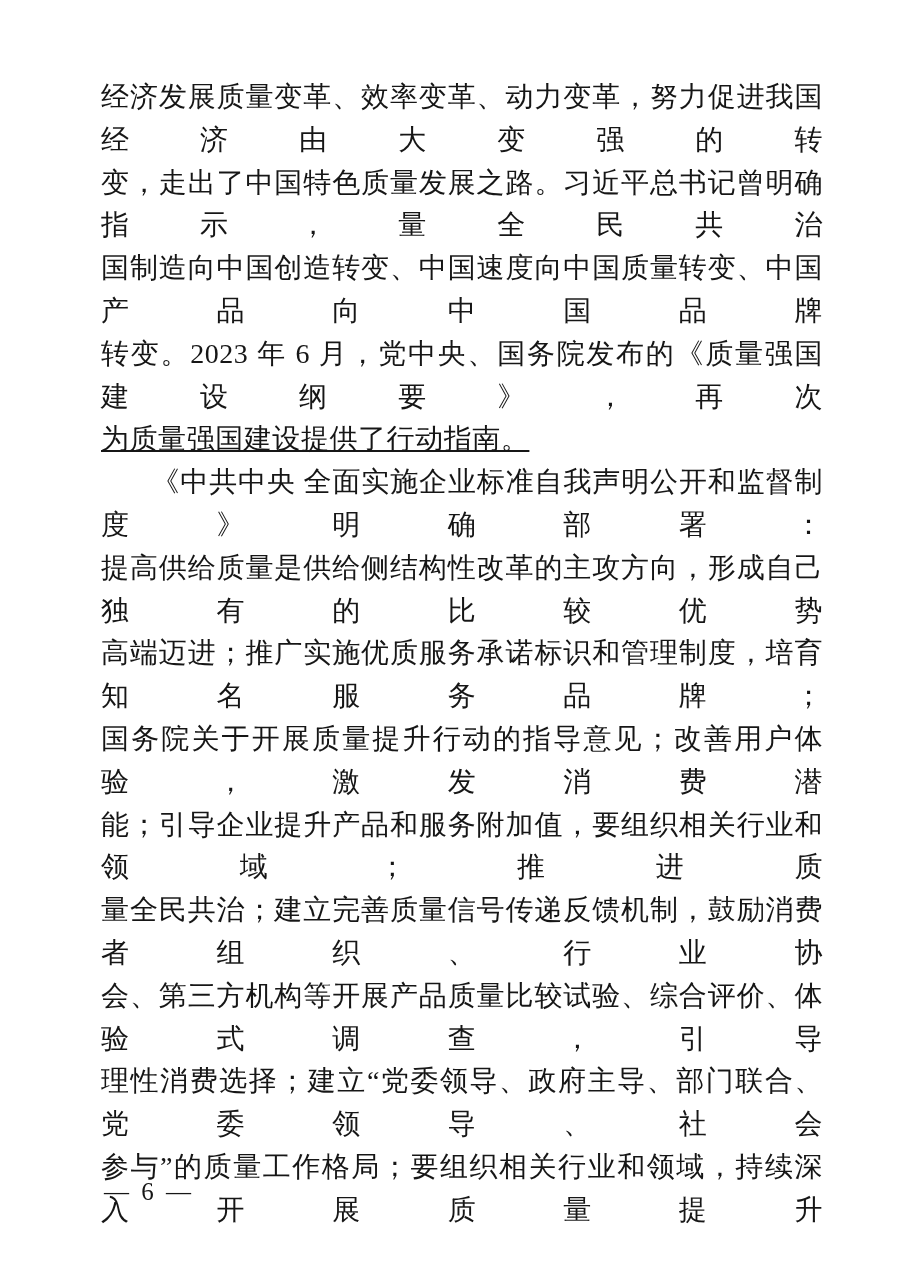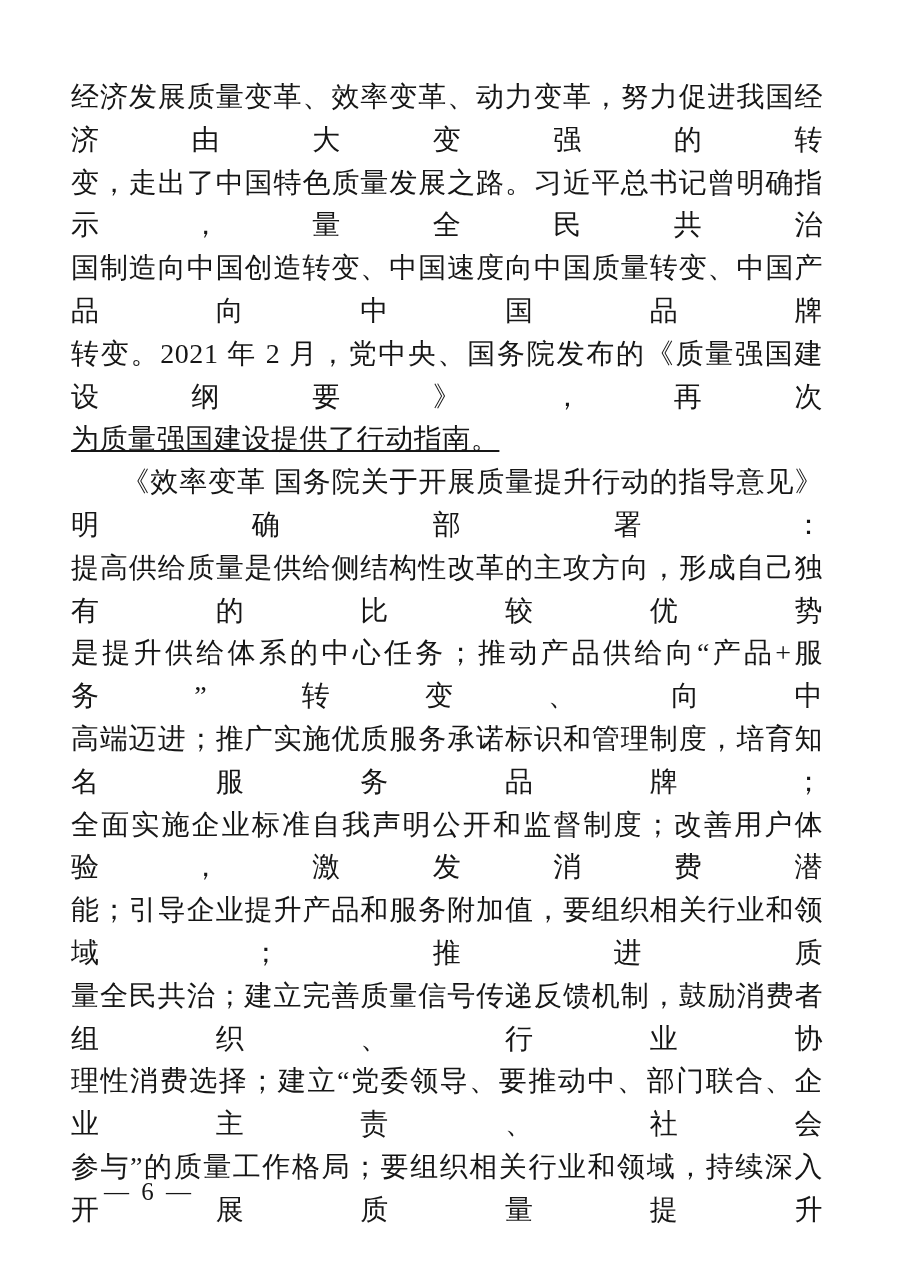--- a/index.html
+++ b/index.html
@@ -23,20 +23,21 @@
     width: 752px;
     font-size: 28px;
     line-height: 42.8px;
     letter-spacing: 0.02em;
   }
   .para { margin: 0; padding: 0; }
   .line {
     text-align: justify;
     text-align-last: justify;
     white-space: normal;
+    margin-left: 30px;
   }
   .line.short {
     text-align-last: left;
     text-decoration: underline;
   }
   .line.first {
     text-indent: 1.8em;
   }
   .footer {
     position: absolute;
@@ -50,29 +51,29 @@
 </style>
 </head>
 <body>
 
 <div class="page">
   <div class="textblock">
       <div class="para">
         <div class="line">经济发展质量变革、效率变革、动力变革，努力促进我国经济由大变强的转</div>
         <div class="line">变，走出了中国特色质量发展之路。习近平总书记曾明确指示，量全民共治</div>
         <div class="line">国制造向中国创造转变、中国速度向中国质量转变、中国产品向中国品牌</div>
-        <div class="line">转变。2021 年 2 月，党中央、国务院发布的《质量强国建设纲要》，再次</div>
+        <div class="line">转变。2023 年 6 月，党中央、国务院发布的《质量强国建设纲要》，再次</div>
         <div class="line short">为质量强国建设提供了行动指南。</div>
       </div>
       <div class="para">
-        <div class="line first">《效率变革 国务院关于开展质量提升行动的指导意见》明确部署：</div>
+        <div class="line first">《中共中央 全面实施企业标准自我声明公开和监督制度》明确部署：</div>
         <div class="line">提高供给质量是供给侧结构性改革的主攻方向，形成自己独有的比较优势</div>
-        <div class="line">是提升供给体系的中心任务；推动产品供给向“产品+服务”转变、向中</div>
         <div class="line">高端迈进；推广实施优质服务承诺标识和管理制度，培育知名服务品牌；</div>
-        <div class="line">全面实施企业标准自我声明公开和监督制度；改善用户体验，激发消费潜</div>
+        <div class="line">国务院关于开展质量提升行动的指导意见；改善用户体验，激发消费潜</div>
         <div class="line">能；引导企业提升产品和服务附加值，要组织相关行业和领域；推进质</div>
         <div class="line">量全民共治；建立完善质量信号传递反馈机制，鼓励消费者组织、行业协</div>
-        <div class="line">理性消费选择；建立“党委领导、要推动中、部门联合、企业主责、社会</div>
+        <div class="line">会、第三方机构等开展产品质量比较试验、综合评价、体验式调查，引导</div>
+        <div class="line">理性消费选择；建立“党委领导、政府主导、部门联合、党委领导、社会</div>
         <div class="line">参与”的质量工作格局；要组织相关行业和领域，持续深入开展质量提升</div>
       </div>
     </div>
   <div class="footer">— 6 —</div>
 </div>
 
 </body></html>

